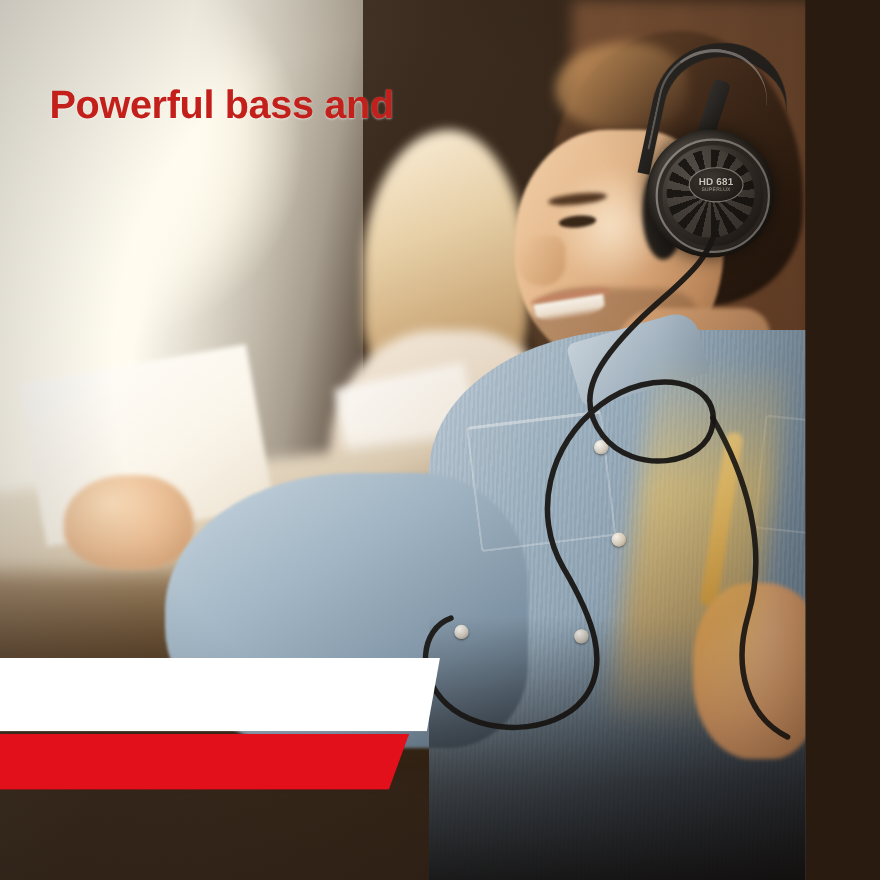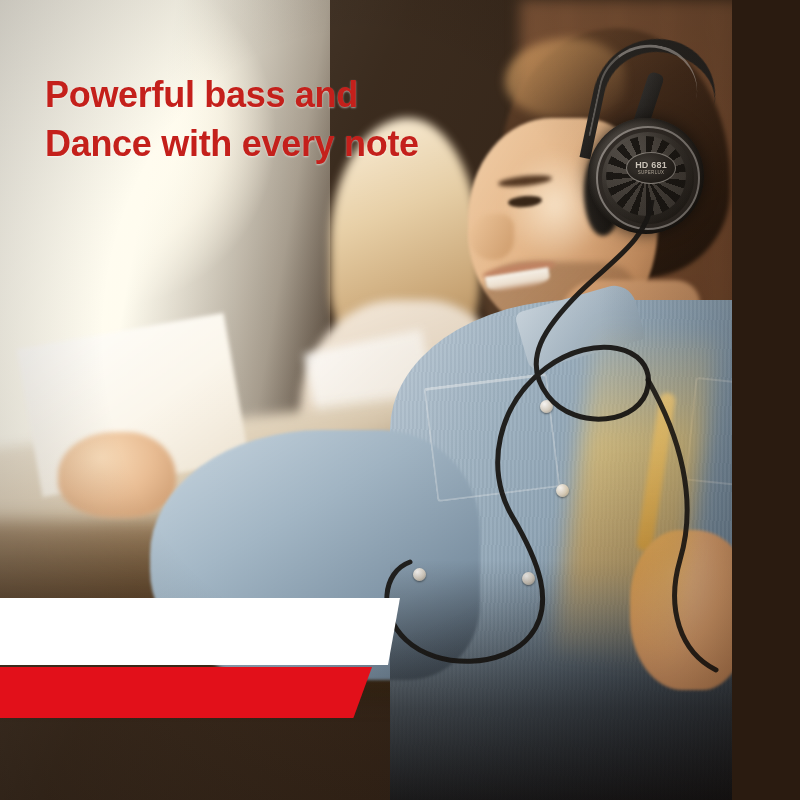--- a/index.html
+++ b/index.html
@@ -364,21 +364,20 @@
                C 124 468, 58 470, 26 440 C -2 414, 2 372, 30 362" fill="none" stroke="#0d0d0d" stroke-width="5" stroke-linecap="round" opacity=".95"></path>
       <path d="M268 180 C 300 236, 318 300, 300 360 C 286 408, 300 452, 336 470" fill="none" stroke="#0d0d0d" stroke-width="5" stroke-linecap="round" opacity=".9"></path>
     </svg>
 
     <div class="warm-overlay"></div>
     <div class="vignette"></div>
   </div>
 
   <div class="headline">
     <div>Powerful bass and</div>
-    <div>Dance with every note</div>
   </div>
 
   <div class="banner">
     <div class="band-white"></div>
     <div class="band-red"></div>
     <div class="band-red-label">Circumaural Design</div>
   </div>
 
 </div>
 

